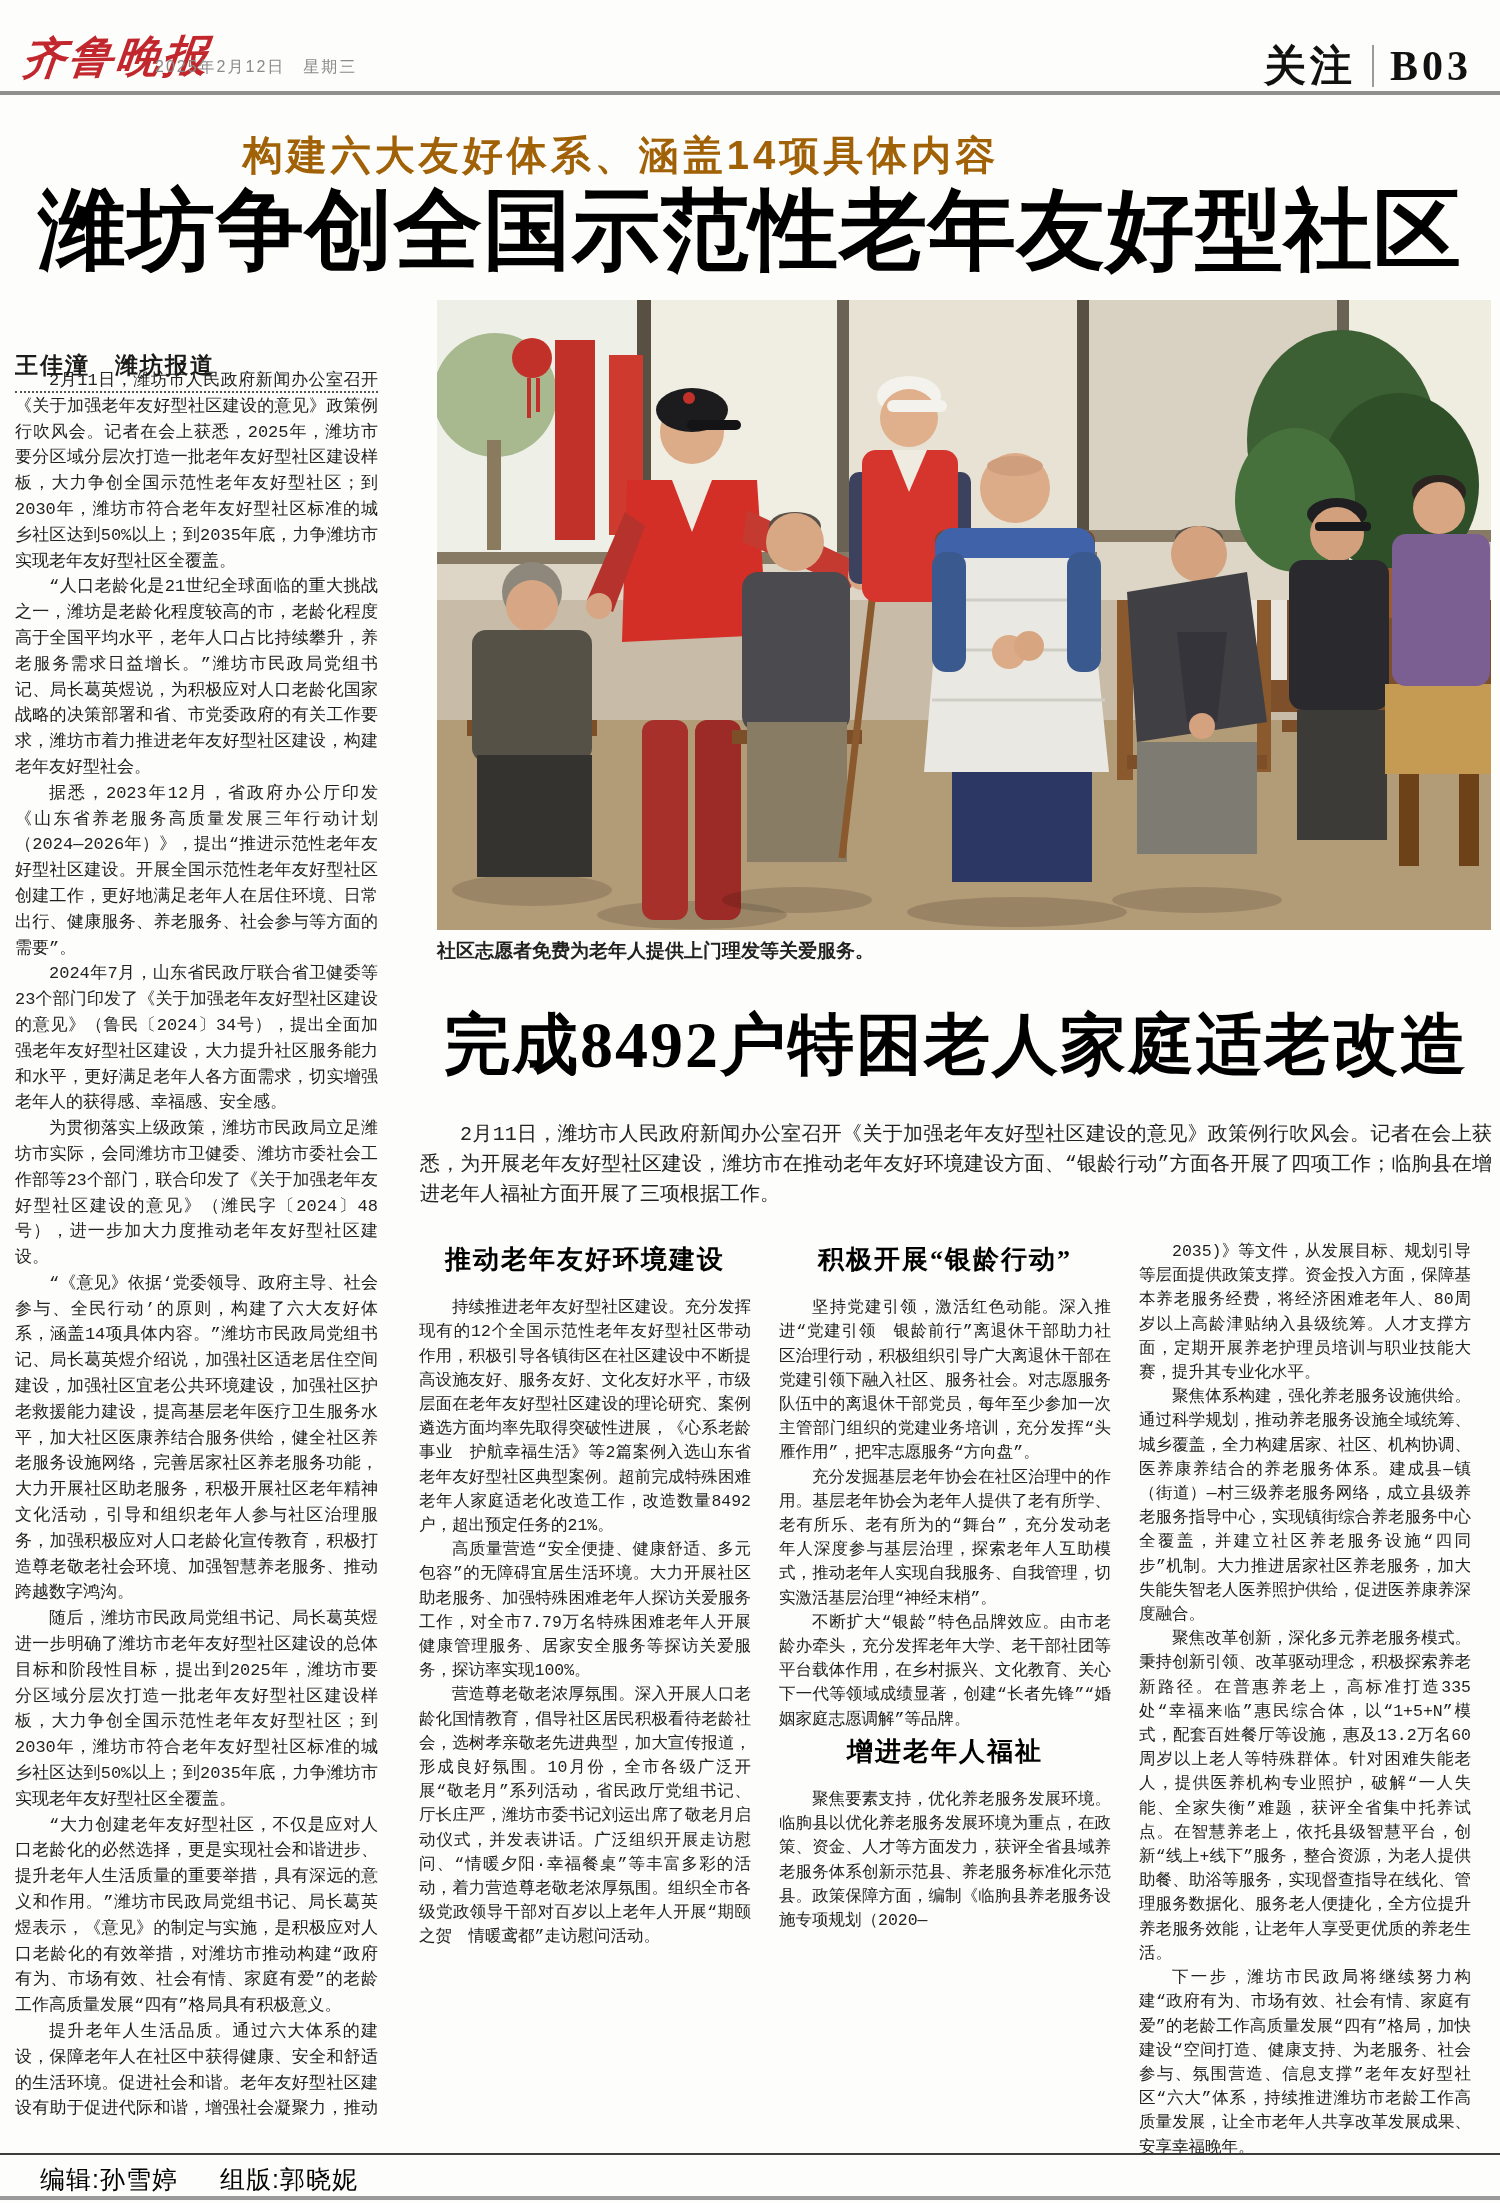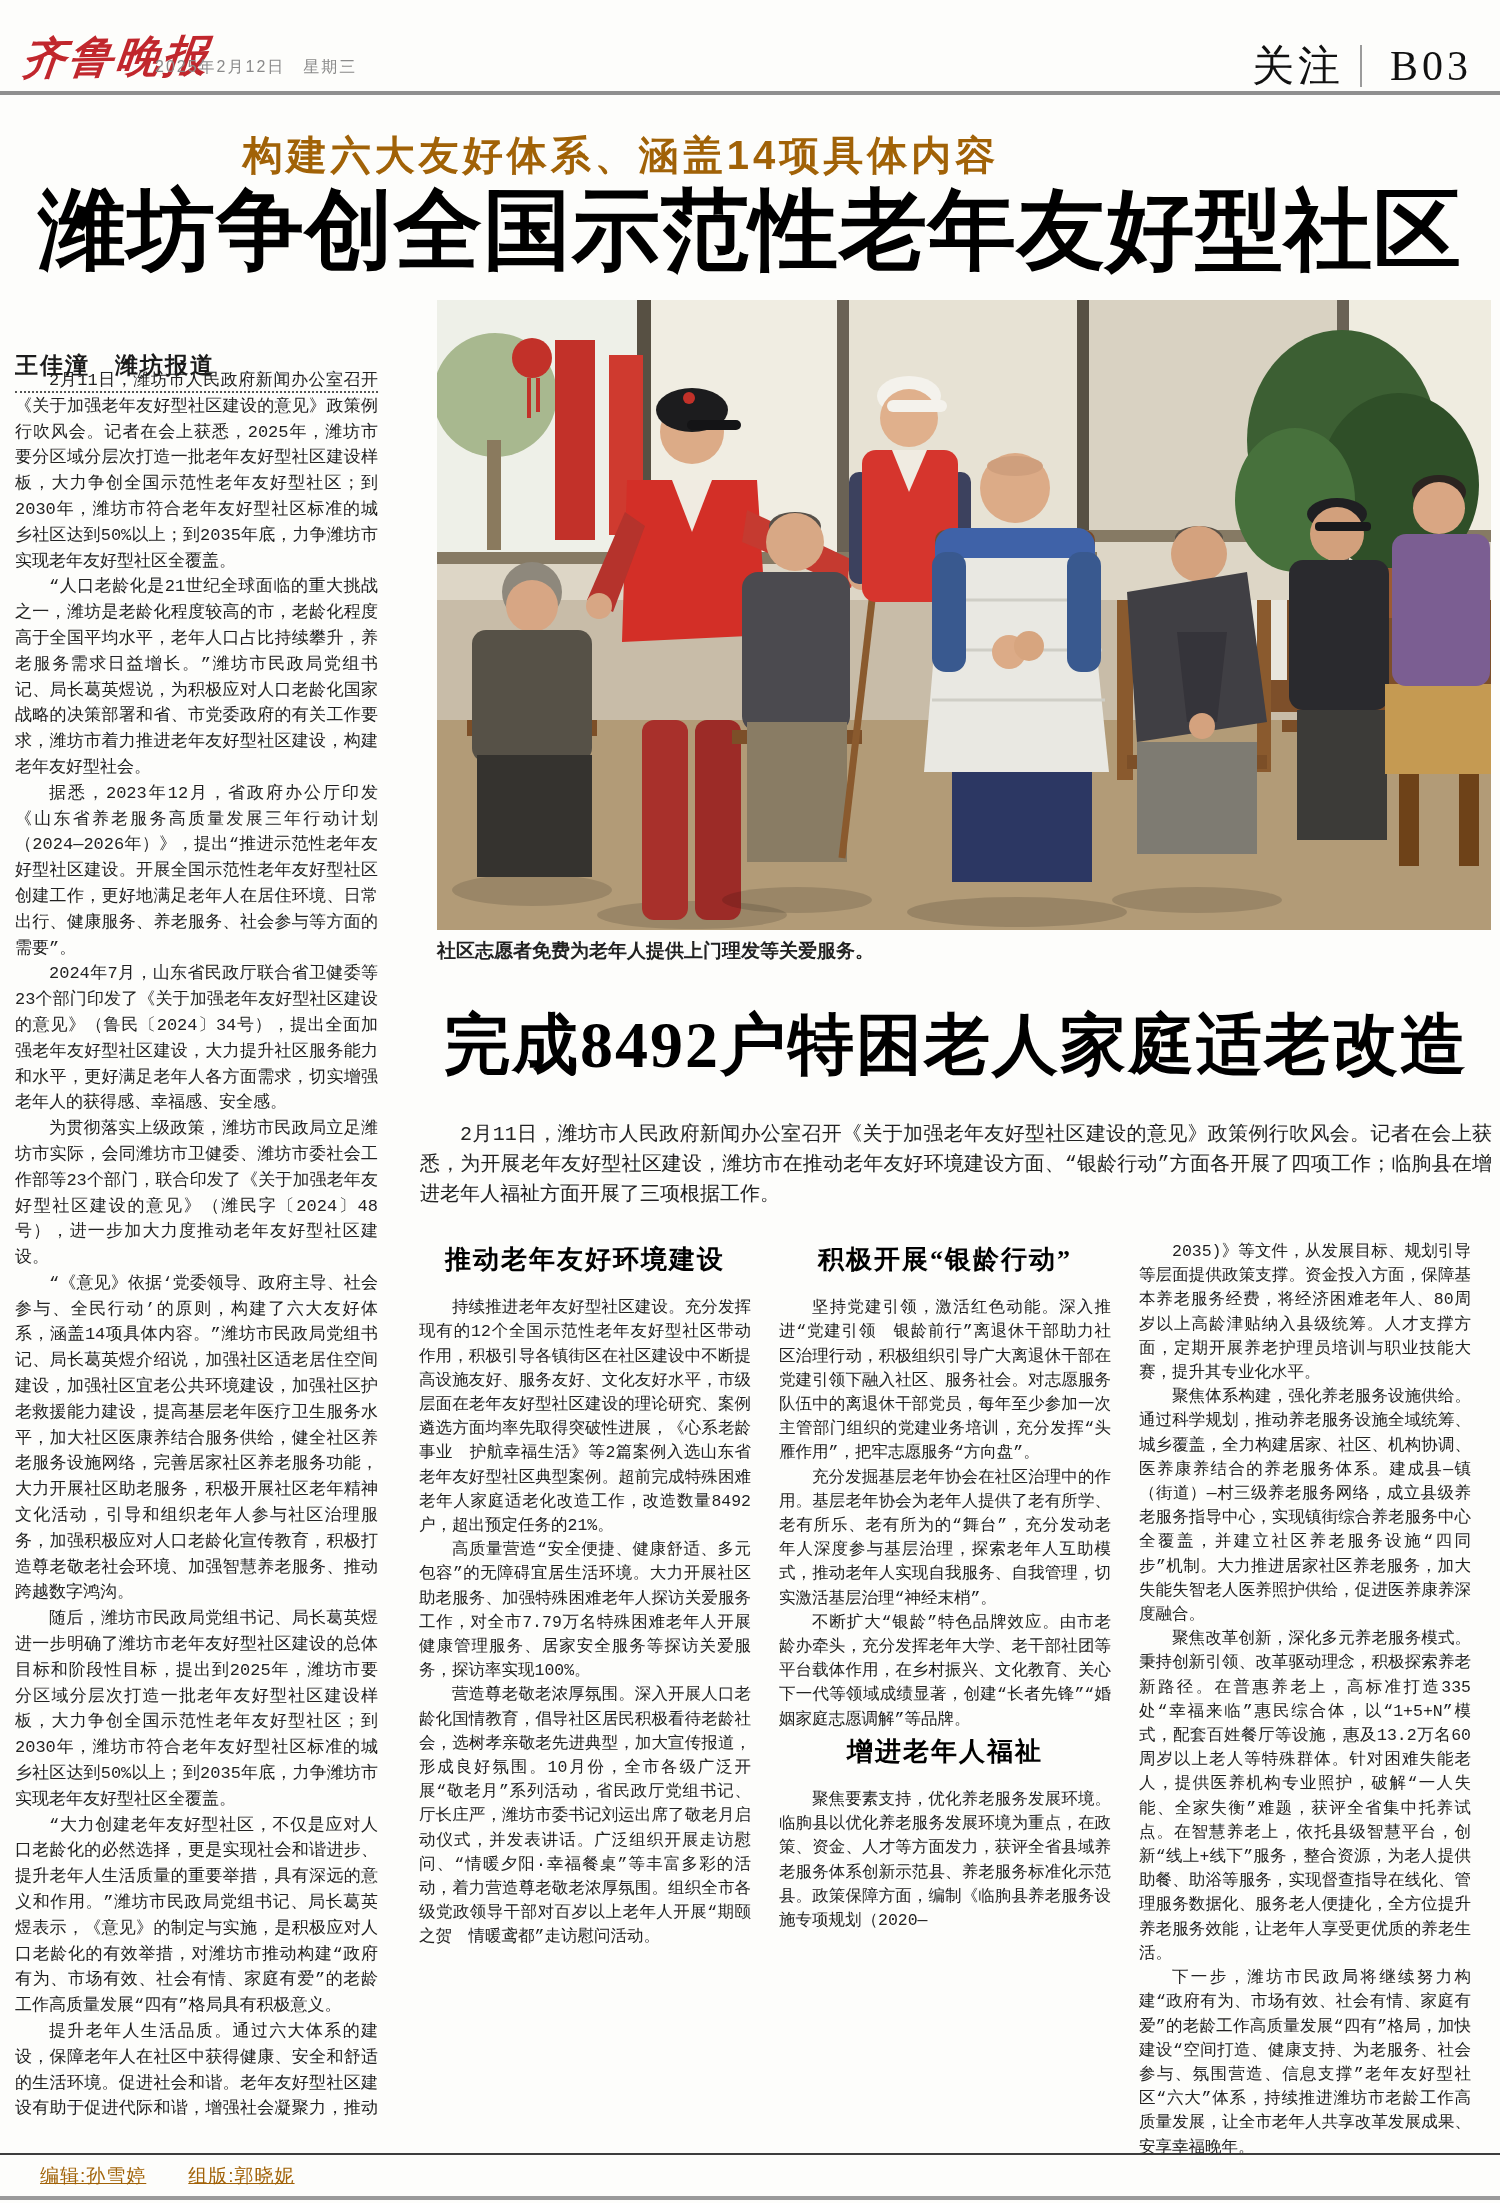--- a/index.html
+++ b/index.html
@@ -8,22 +8,22 @@
          font-family:"Liberation Serif", serif; color:#1b1b1b; overflow:hidden; background:#fdfdfb; }
   .abs { position:absolute; }
 
   
   #logo { left:22px; top:28px; font-size:44px; font-weight:900; font-style:italic;
           color:#c1272d; font-family:"DejaVu Serif", serif; transform:skewX(-7deg) rotate(-1deg);
           letter-spacing:3px; }
   #date { left:155px; top:57px; font-size:16px; color:#8a8a8a;
           font-family:"Liberation Sans", sans-serif; letter-spacing:2px; }
   #section-block { right:28px; top:38px; display:flex; align-items:center; gap:16px; }
-  #section-name, #page-no { font-size:42px; font-weight:400; color:#111;
-          font-family:"Liberation Serif", serif; letter-spacing:4px;margin-left:12px; }
+  #section-name, #page-no { font-size:42px; font-weight:700; color:#111;
+          font-family:"Liberation Serif", serif; letter-spacing:4px; }
   .vdiv { width:2px; height:42px; background:#9b9b9b; }
   #masthead-rule { left:0; top:91px; width:1500px; height:4px; background:#8f8f8f; }
 
   
   #kicker { left:0; top:128px; width:1242px; text-align:center;
             font-family:"Liberation Sans", sans-serif; font-size:40px; font-weight:600;
             letter-spacing:4px; color:#a16207; }
   #headline { left:0; top:180px; width:1500px; text-align:center;
               font-size:88px; font-weight:900; line-height:1.15; letter-spacing:1px; color:#000; }
 
@@ -50,21 +50,21 @@
               font-size:16.5px; line-height:24.2px; text-align:justify; color:#222; }
   #col-a { left:419px; } #col-b { left:779px; } #col-c { left:1139px; }
 
   .col-para { text-indent:2em; margin:0;font-family:Liberation Mono, monospace; }
   .col-heading { text-align:center; text-indent:0; font-size:26px; font-weight:900;
                  letter-spacing:2px; margin:8px 0 24px 0; color:#000; }
 
   
   #footer-rule-top { left:0; top:2153px; width:1500px; height:2px; background:#3d3d3d; }
   #footer { left:40px; top:2163px; font-family:"Liberation Sans", sans-serif;
-            font-size:19px; color:#a16207; letter-spacing:1px;text-decoration:underline; }
+            font-size:25px; color:#000000; letter-spacing:1px; }
   #footer .gap { display:inline-block; width:42px; }
   #footer-rule-bottom { left:0; top:2196px; width:1500px; height:4px; background:#9a9a9a; }
 </style>
 </head>
 <body>
 
 <div id="page">
 
   <div class="abs" id="logo">齐鲁晚报</div>
   <div class="abs" id="date">2025年2月12日　星期三</div>

